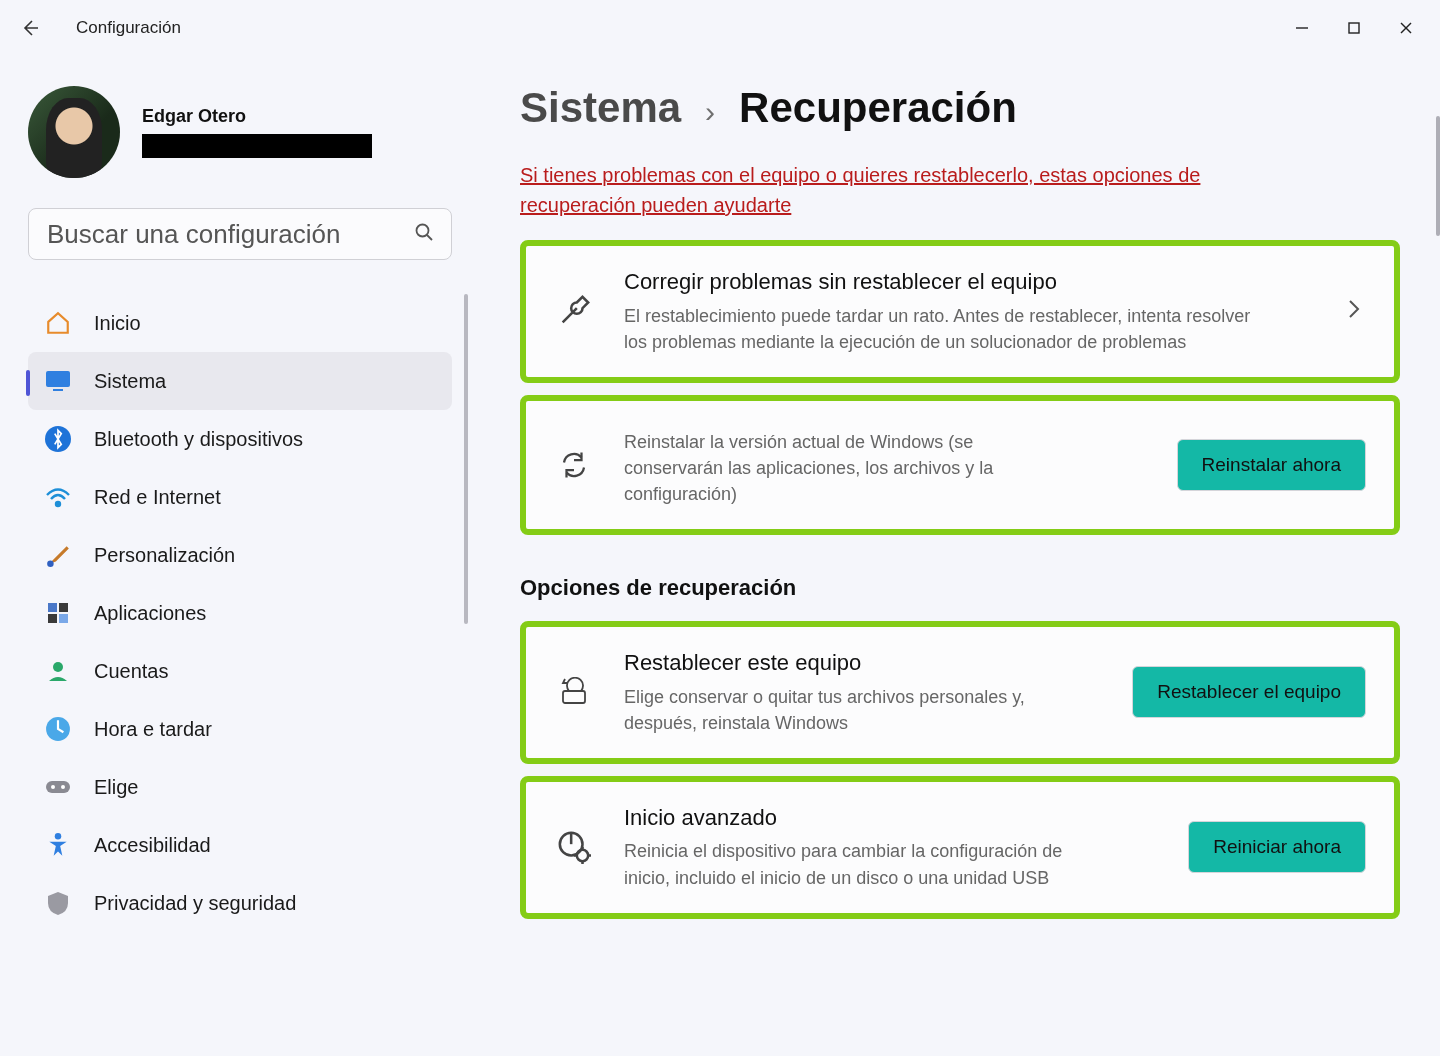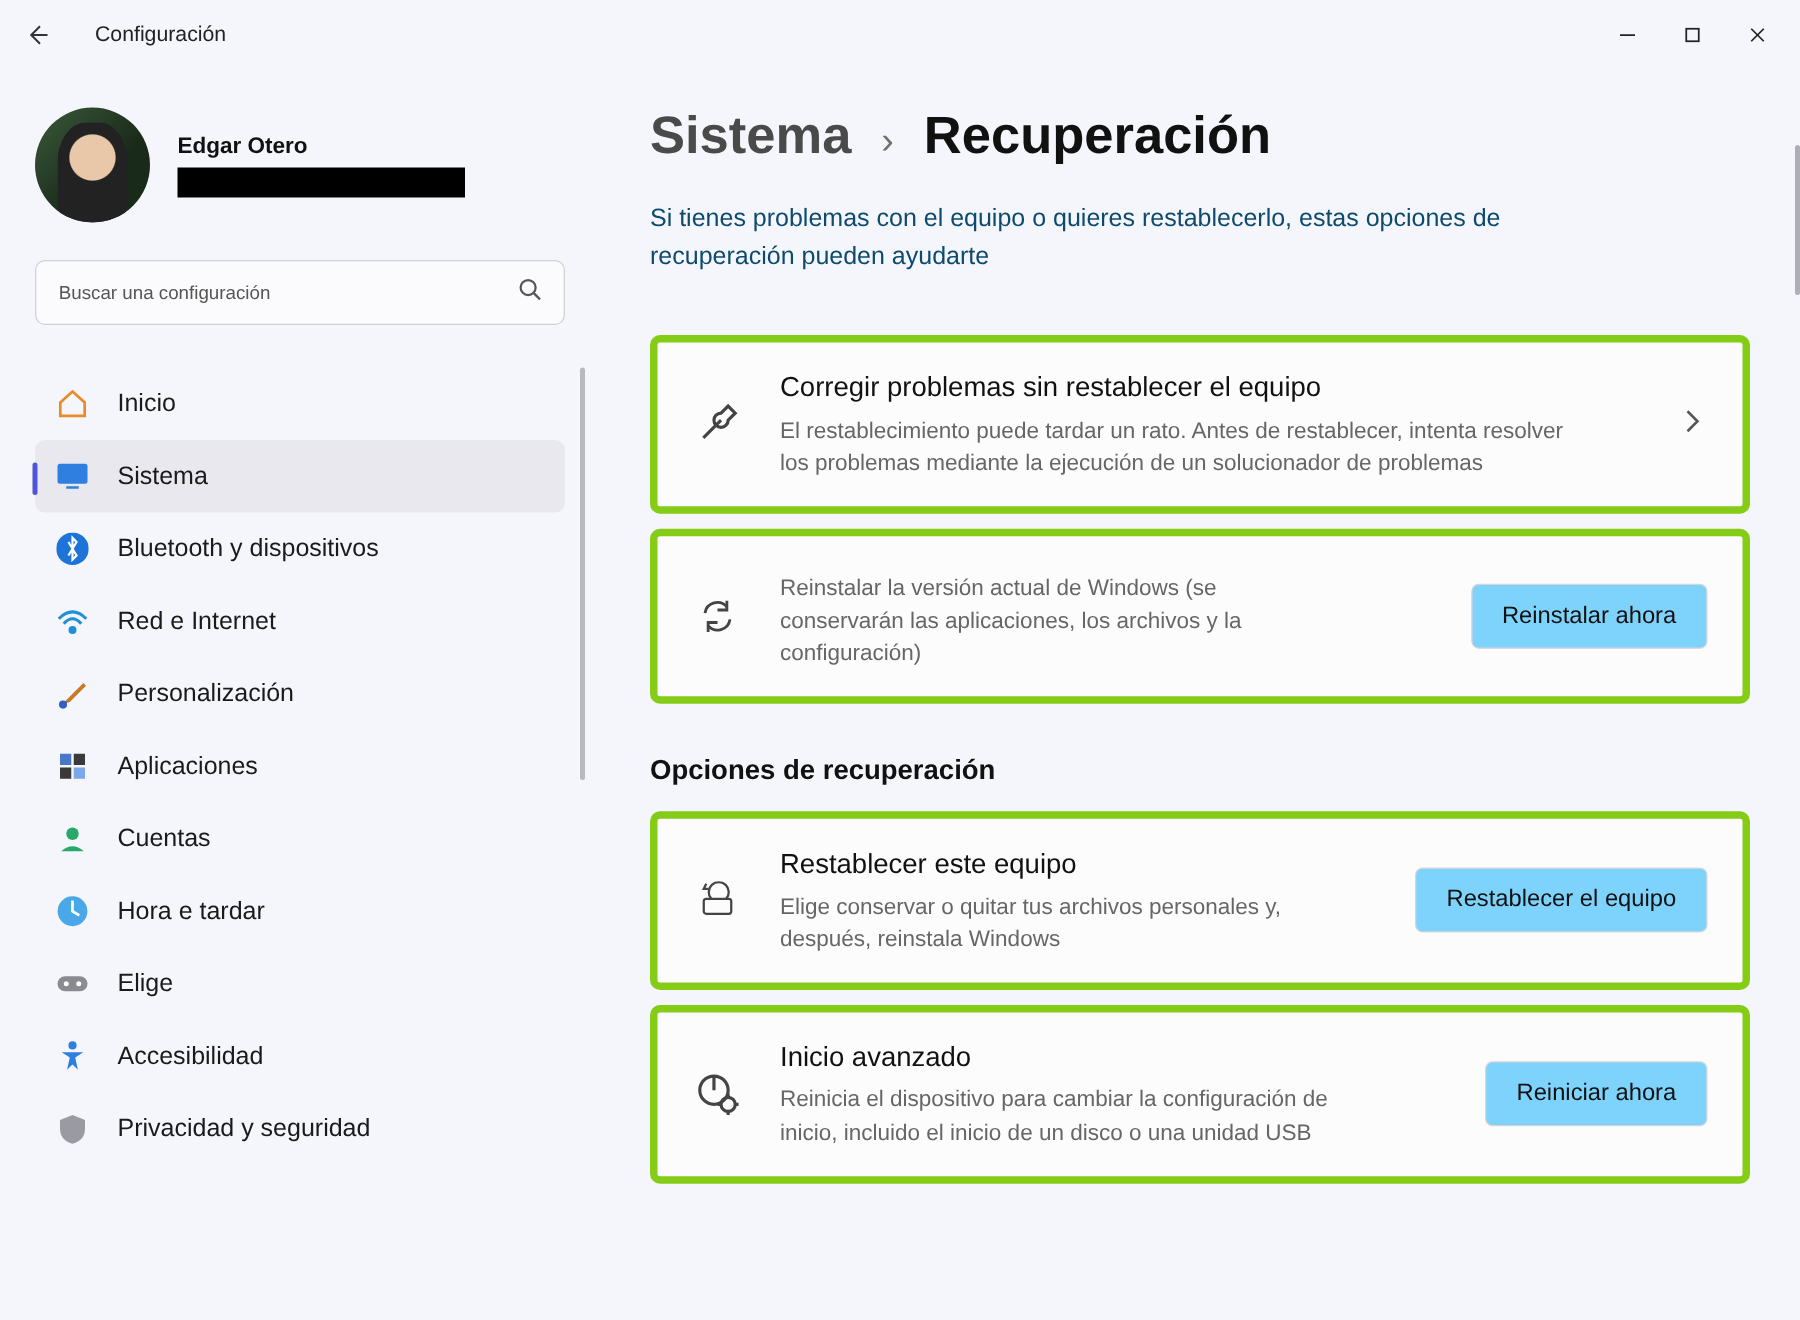--- a/index.html
+++ b/index.html
@@ -14,46 +14,46 @@
 .layout { display: flex; height: calc(100% - 56px); }
 
 .sidebar { width: 480px; padding: 12px 28px 0 28px; overflow-y: auto; }
 .profile { display: flex; align-items: center; gap: 22px; padding: 18px 0 30px 0; }
 .avatar { width: 92px; height: 92px; border-radius: 50%; background: linear-gradient(135deg,#3a5a3a 0%,#1a2a1a 60%); position: relative; overflow: hidden; }
 .avatar::after { content:""; position:absolute; inset:12px 18px 0 18px; background: radial-gradient(circle at 50% 35%, #e8c8a8 0 18px, transparent 19px), linear-gradient(#222,#222); border-radius: 40% 40% 20% 20%; }
 .profile-name { font-size: 18px; font-weight: 600; color: #111; line-height: 1.2; }
 .email-redact { width: 230px; height: 24px; background: #000; margin-top: 6px; }
 
 .search-box { position: relative; margin-bottom: 34px; }
-.search-box input { width: 100%; height: 52px; border: 1px solid #d0d0d5; border-radius: 8px; background: #fbfbfd; padding: 0 48px 0 18px; font-size: 15px; color: #555; outline: none; }
+.search-box input { width: 100%; height: 52px; border: 1px solid #d0d0d5; border-radius: 8px; background: #fbfbfd; padding: 0 48px 0 18px; font-size: 26px; color: #555; outline: none; }
 .search-box input::placeholder { color: #555; }
 .search-icon { position: absolute; right: 18px; top: 50%; transform: translateY(-50%); }
 
 .nav { position: relative; }
 .nav-item { display: flex; align-items: center; gap: 22px; height: 58px; padding: 0 16px; border-radius: 8px; cursor: pointer; font-size: 20px; color: #1a1a1a; text-align: center; }
 .nav-item.selected { background: #e8e8ee; }
 .nav-accent { position: absolute; left: -2px; top: 76px; width: 4px; height: 26px; background: #4f55d6; border-radius: 2px; }
 .nav-icon { width: 28px; height: 28px; display: flex; align-items: center; justify-content: center; }
 .nav-track { position: absolute; right: -16px; top: 0; width: 4px; height: 330px; background: #b8b8c0; border-radius: 2px; }
 
 .content { flex: 1; padding: 28px 40px 0 40px; overflow-y: auto; position: relative; }
 .breadcrumb { display: flex; align-items: baseline; gap: 24px; margin-bottom: 28px; }
 .bc-parent { font-size: 42px; font-weight: 600; color: #4a4a4a; cursor: pointer; }
 .bc-sep { font-size: 30px; color: #707070; }
 .bc-current { font-size: 42px; font-weight: 700; color: #111; }
-.subtitle { font-size: 20px; color: #0c4a6e; line-height: 1.5; max-width: 800px; margin-bottom: 48px; }
+.subtitle { font-size: 20px; color: #b91c1c; line-height: 1.5; max-width: 800px; margin-bottom: 20px; text-decoration: underline; }
 
 .card { background: #fcfcfd; border: 6px solid #84cc16; border-radius: 8px; padding: 22px 28px; display: flex; align-items: center; gap: 30px; margin-bottom: 12px; }
 .card-icon { width: 40px; display: flex; align-items: center; justify-content: center; flex-shrink: 0; }
 .card-body { flex: 1; }
 .card-title { font-size: 22px; font-weight: 500; color: #111; line-height: 1.3; }
 .card-desc { font-size: 18px; color: #666; line-height: 1.45; margin-top: 6px; max-width: 640px; }
 .card-action { flex-shrink: 0; }
 .chevron { width: 20px; color: #555; }
-.btn { background: #7dd3fc; border: 1px solid #d5d5da; border-radius: 6px; padding: 14px 24px; font-size: 19px; color: #111; cursor: pointer; }
+.btn { background: #14b8a6; border: 1px solid #d5d5da; border-radius: 6px; padding: 14px 24px; font-size: 19px; color: #111; cursor: pointer; }
 
 .section-title { font-size: 22px; font-weight: 600; margin: 40px 0 20px 0; color: #111; }
 
 .content-scrollbar { position: absolute; right: 0; top: 60px; width: 4px; height: 120px; background: #aeaeb6; border-radius: 2px; }
 
 </style>
 </head>
 <body>
 
 <div class="titlebar">

